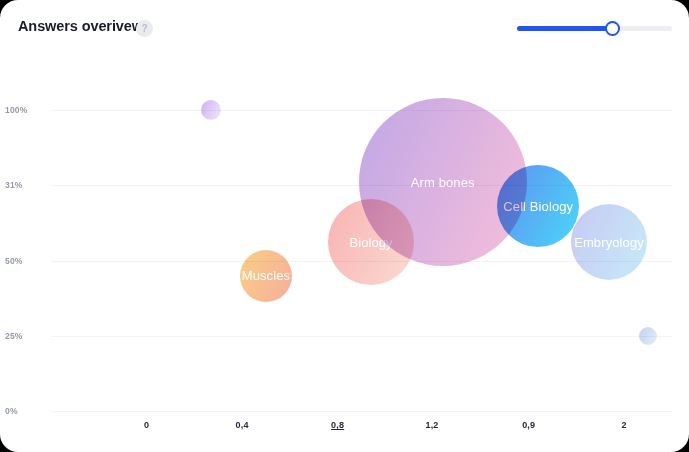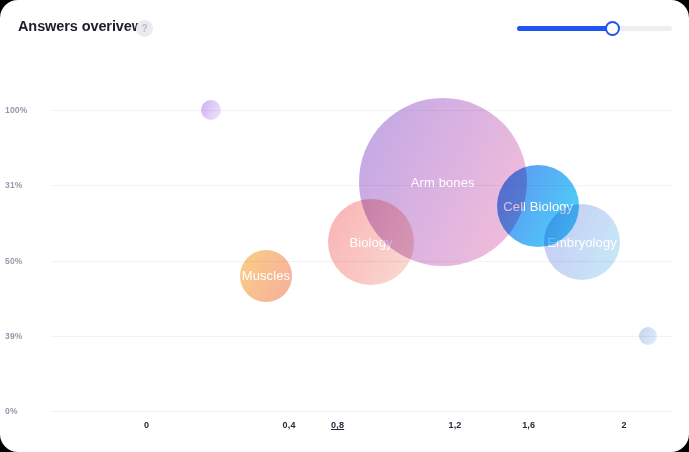--- a/index.html
+++ b/index.html
@@ -201,36 +201,36 @@
           </div>
           <div class="bubble" style="width: 86px; height: 86px; left: 277.054px; top: 89.44px; background: linear-gradient(115deg, rgb(249, 168, 168) 0%, rgb(250, 214, 205) 100%); opacity: 0.88;">
             <span class="bubble-label">Biology</span>
           </div>
           <div class="bubble big" style="width: 168px; height: 168px; left: 307.708px; top: -11.76px; background: linear-gradient(115deg, rgb(183, 155, 227) 0%, rgb(247, 182, 213) 100%); opacity: 0.88;">
             <span class="bubble-label">Arm bones</span>
           </div>
           <div class="bubble" style="width: 82px; height: 82px; left: 446.246px; top: 55.32px; background: linear-gradient(115deg, rgb(74, 126, 240) 0%, rgb(49, 210, 247) 100%); opacity: 0.88;">
             <span class="bubble-label">Cell Biology</span>
           </div>
-          <div class="bubble" style="width: 76px; height: 76px; left: 493px; top: 94.44px; background: linear-gradient(115deg, rgb(191, 194, 242) 0%, rgb(191, 232, 247) 100%); opacity: 0.88;">
+          <div class="bubble" style="width: 76px; height: 76px; left: 520px; top: 94.44px; background: linear-gradient(115deg, rgb(191, 194, 242) 0%, rgb(191, 232, 247) 100%); opacity: 0.88;">
             <span class="bubble-label">Embryology</span>
           </div>
           <div class="bubble" style="width: 18px; height: 18px; left: 588.115px; top: 216.75px; background: linear-gradient(115deg, rgb(183, 205, 238) 0%, rgb(226, 236, 250) 100%); opacity: 0.88;"></div>
         </div>
     </div>
     <div id="y-axis">
         <div class="y-tick-label" style="top: 296px;">0%</div>
-        <div class="y-tick-label" style="top: 220.75px;">39%</div>
+        <div class="y-tick-label" style="top: 220.75px;">25%</div>
         <div class="y-tick-label" style="top: 145.5px;">50%</div>
         <div class="y-tick-label" style="top: 70.25px;">31%</div>
         <div class="y-tick-label" style="top: -5px;">100%</div>
       </div>
     <div id="x-axis">
         <div class="x-tick-label" style="left: 95.5385px;">0</div>
-        <div class="x-tick-label" style="left: 191.077px; margin-left: 47px;">0,4</div>
+        <div class="x-tick-label" style="left: 191.077px;">0,4</div>
         <div class="x-tick-label" style="left: 286.615px; text-decoration: underline;">0,8</div>
-        <div class="x-tick-label" style="left: 404px; text-align: right;">1,2</div>
-        <div class="x-tick-label" style="left: 477.692px;">1,6</div>
+        <div class="x-tick-label" style="left: 381px; text-align: right;">1,2</div>
+        <div class="x-tick-label" style="left: 477.692px;">0,9</div>
         <div class="x-tick-label" style="left: 573.231px;">2</div>
       </div>
   </div>
 
 </div>
 
 </body></html>

